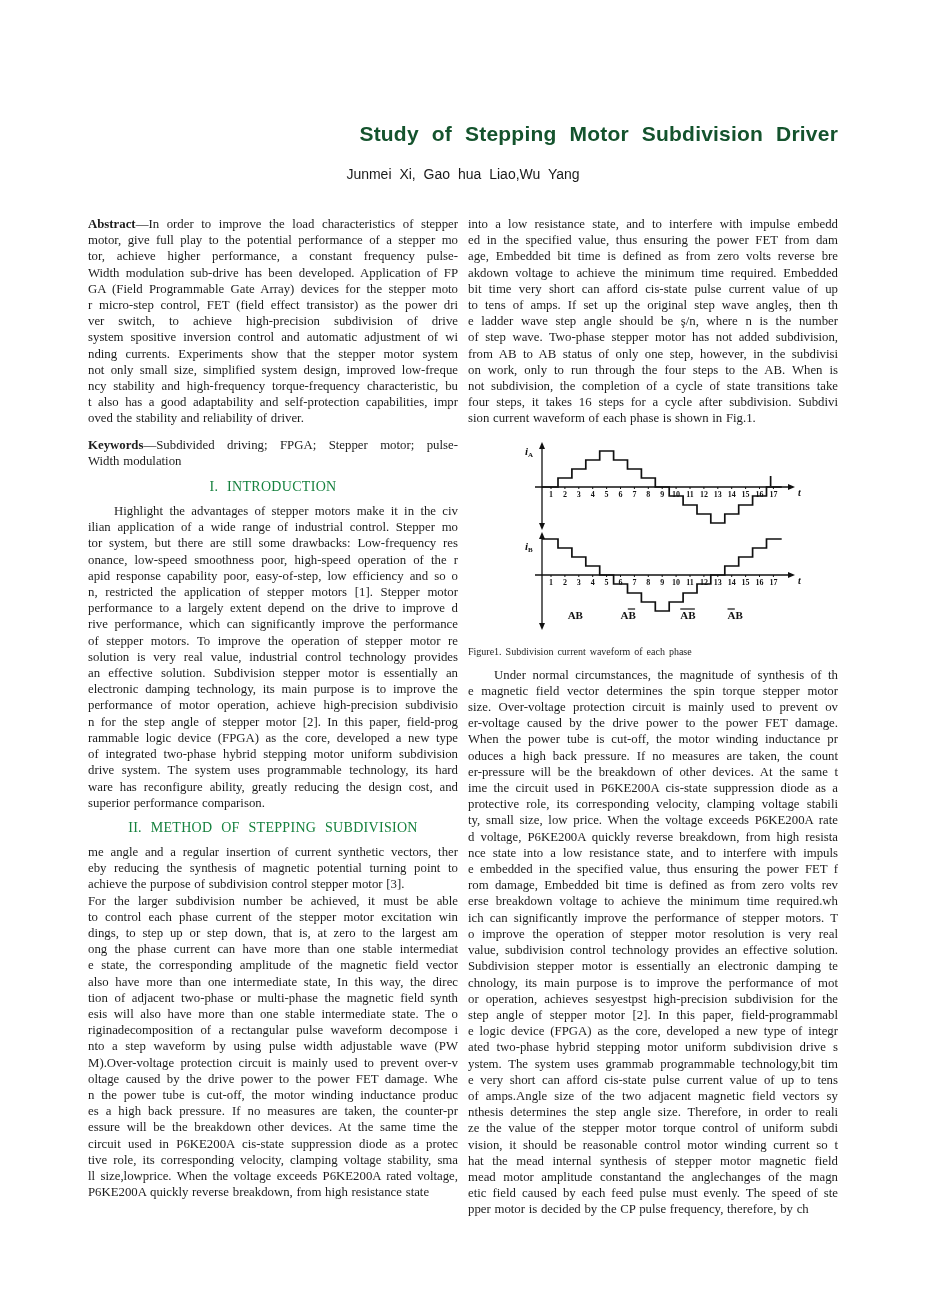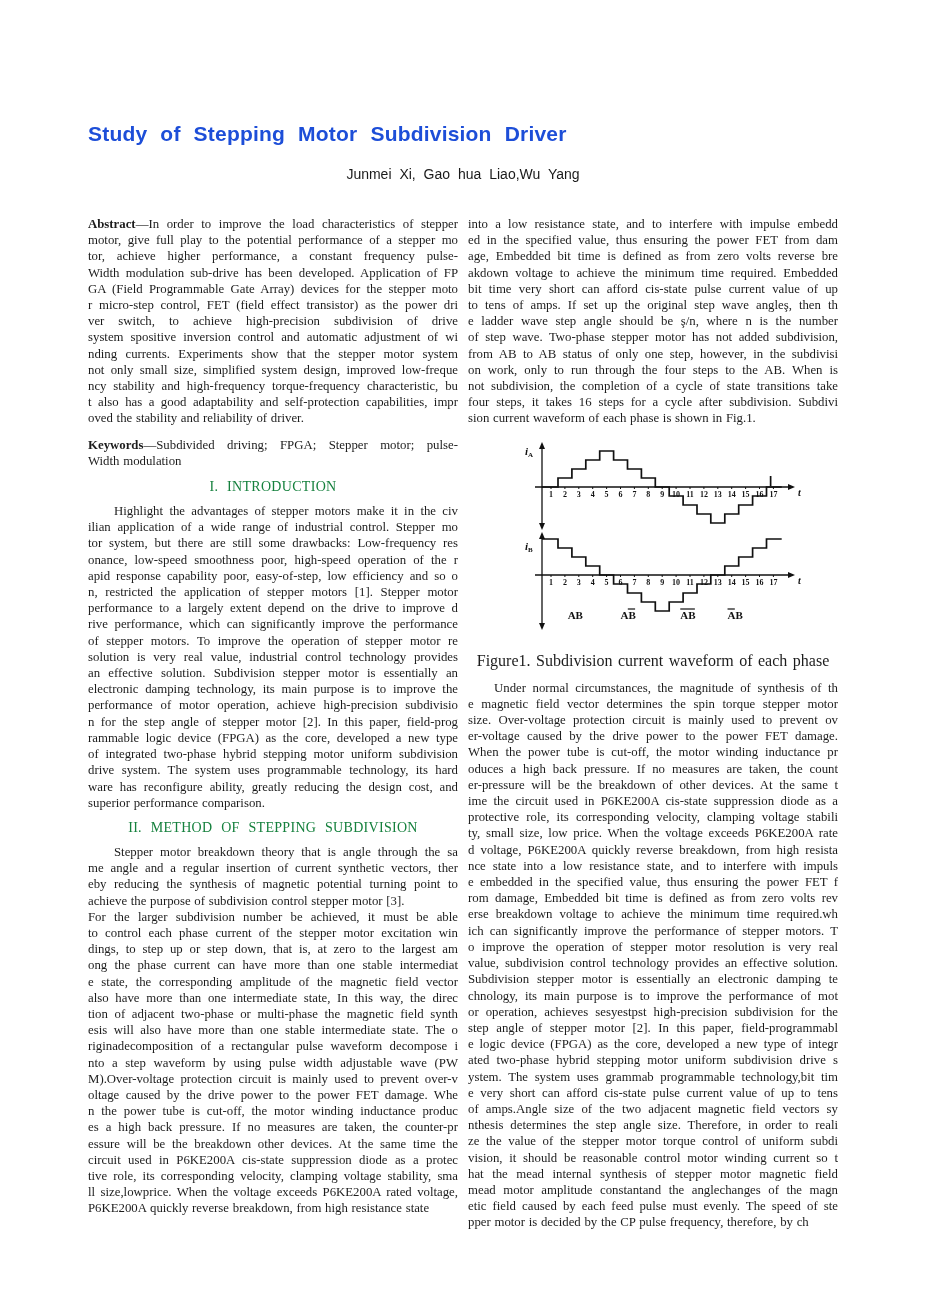--- a/index.html
+++ b/index.html
@@ -4,21 +4,21 @@
 <style>
   html,body{margin:0;padding:0;}
   body{
     width:926px;height:1309px;background:#ffffff;
     font-family:"Liberation Serif", serif;color:#1c1c1c;
     -webkit-font-smoothing:antialiased;
   }
   .page{width:926px;height:1309px;overflow:hidden;box-sizing:border-box;padding:122px 88px 0 88px;}
   .title{
     font-family:"Liberation Sans", sans-serif;font-weight:bold;
-    font-size:21px;text-align:left;margin:0 0 20px 0;word-spacing:7px;color:#1d4ed8;
+    font-size:21px;text-align:right;margin:0 0 20px 0;word-spacing:7px;color:#14532d;
     letter-spacing:.2px;
   }
   .authors{
     font-family:"Liberation Sans", sans-serif;font-size:14px;text-align:center;
     word-spacing:4px;color:#1a1a1a;margin:3px 0 34px 0;
   }
   .columns{display:flex;gap:10px;}
   .col{width:373px;box-sizing:border-box;}
   .para{margin:0;}
   .para.gap{margin-bottom:10px;}
@@ -30,21 +30,21 @@
   .line.last{text-align-last:left;}
   .line.indent{text-indent:26px;}
   .line b{font-weight:bold;}
   .heading{
     font-size:14px;text-align:center;word-spacing:5px;letter-spacing:.3px;
     margin:9px 0 8px 0;color:#15803d;
   }
   .fig{margin:6px 0 2px 52px;}
   .fig svg{display:block;}
   .caption{
-    font-size:16px;text-align:center;margin:16px 0 10px 0;word-spacing:1.5px;
+    font-size:10px;margin:10px 0 10px 0;word-spacing:1.5px;
   }
 </style>
 </head>
 <body>
 
 <div class="page">
   <h1 class="title">Study of Stepping Motor Subdivision Driver</h1>
   <div class="authors">Junmei Xi, Gao hua Liao,Wu Yang</div>
   <div class="columns">
     <div class="col" id="left-col">
@@ -84,21 +84,20 @@
           <div class="line">performance of motor operation, achieve high-precision subdivisio</div>
           <div class="line">n for the step angle of stepper motor [2]. In this paper, field-prog</div>
           <div class="line">rammable logic device (FPGA) as the core, developed a new type</div>
           <div class="line">of integrated two-phase hybrid stepping motor uniform subdivision</div>
           <div class="line">drive system. The system uses programmable technology, its hard</div>
           <div class="line">ware has reconfigure ability, greatly reducing the design cost, and</div>
           <div class="line last">superior performance comparison.</div>
         </div>
         <div class="heading">II. METHOD OF STEPPING SUBDIVISION</div>
         <div class="para">
-          <div class="line indent">Stepper motor breakdown theory that is angle through the sa</div>
           <div class="line">me angle and a regular insertion of current synthetic vectors, ther</div>
           <div class="line">eby reducing the synthesis of magnetic potential turning point to</div>
           <div class="line last">achieve the purpose of subdivision control stepper motor [3].</div>
         </div>
         <div class="para">
           <div class="line">For the larger subdivision number be achieved, it must be able</div>
           <div class="line">to control each phase current of the stepper motor excitation win</div>
           <div class="line">dings, to step up or step down, that is, at zero to the largest am</div>
           <div class="line">ong the phase current can have more than one stable intermediat</div>
           <div class="line">e state, the corresponding amplitude of the magnetic field vector</div>

